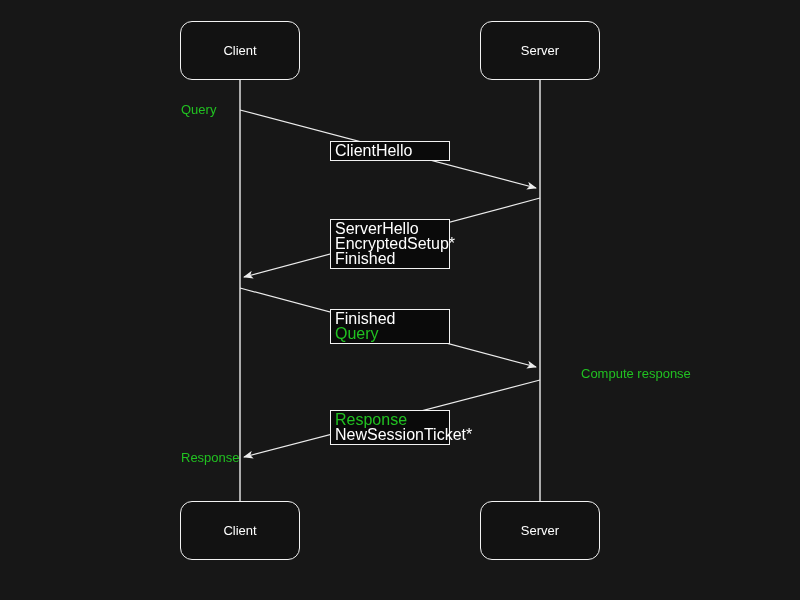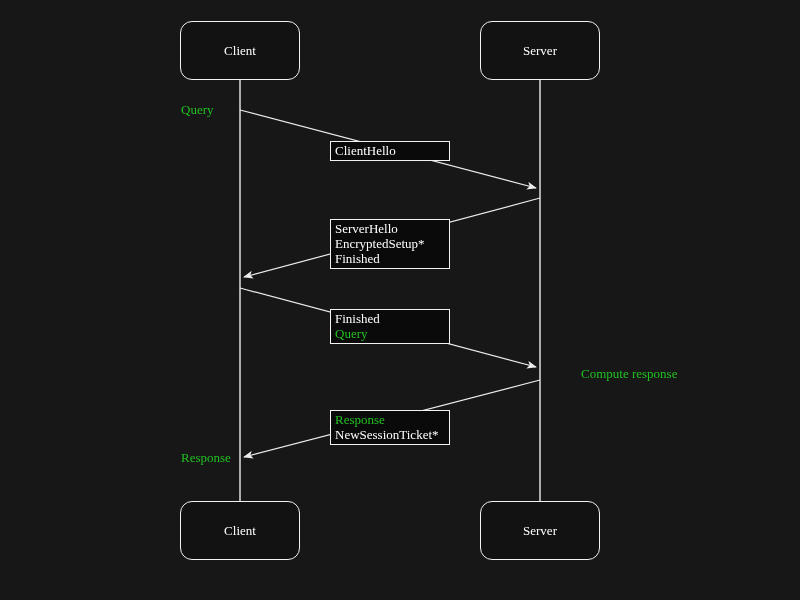--- a/index.html
+++ b/index.html
@@ -12,21 +12,21 @@
     --border: #f2f2f2;
   }
   * { margin: 0; padding: 0; box-sizing: border-box; }
   html, body {
     width: 800px; height: 600px;
     background: var(--background);
     font-family: "Liberation Sans", sans-serif;
     overflow: hidden;
     position: relative;
   }
-  .stage { position: absolute; inset: 0; width: 800px; height: 544px; font-family: Liberation Serif, serif; }
+  .stage { position: absolute; inset: 0; width: 800px; height: 544px; }
   svg.wires { position: absolute; left: 0; top: 0; z-index: 1; }
 
   .actor {
     position: absolute;
     width: 120px; height: 59px;
     border: 1.5px solid var(--border);
     border-radius: 12px;
     background: var(--actor_fill);
     color: var(--text);
     font-size: 13px;
@@ -37,21 +37,21 @@
   .actor.server-top  { left: 480px; top: 21px; }
   .actor.client-bottom { left: 180px; top: 501px; }
   .actor.server-bottom { left: 480px; top: 501px; }
 
   .msgbox {
     position: absolute;
     left: 330px; width: 120px;
     border: 1px solid var(--border);
     background: var(--box_fill);
     color: var(--text);
-    font-size: 13px;
+    font-size: 16px;
     line-height: 15px;
     padding: 1px 4px 2px 4px;
     z-index: 2;
   }
   .msgbox.m1 { top: 141px; }
   .msgbox.m2 { top: 211px; margin-top: 8px; }
   .msgbox.m3 { top: 309px; }
   .msgbox.m4 { top: 410px; }
 
   .annotation {

